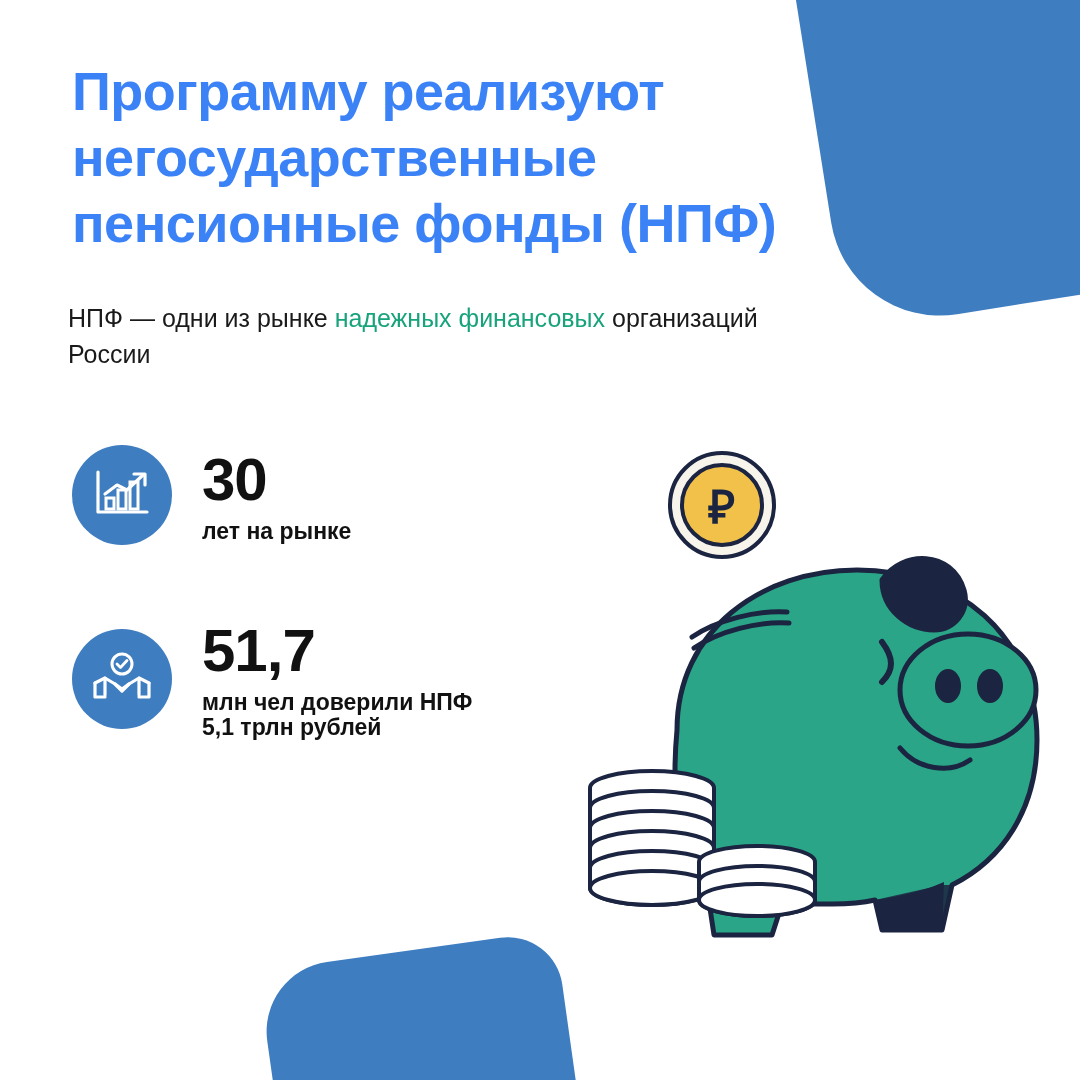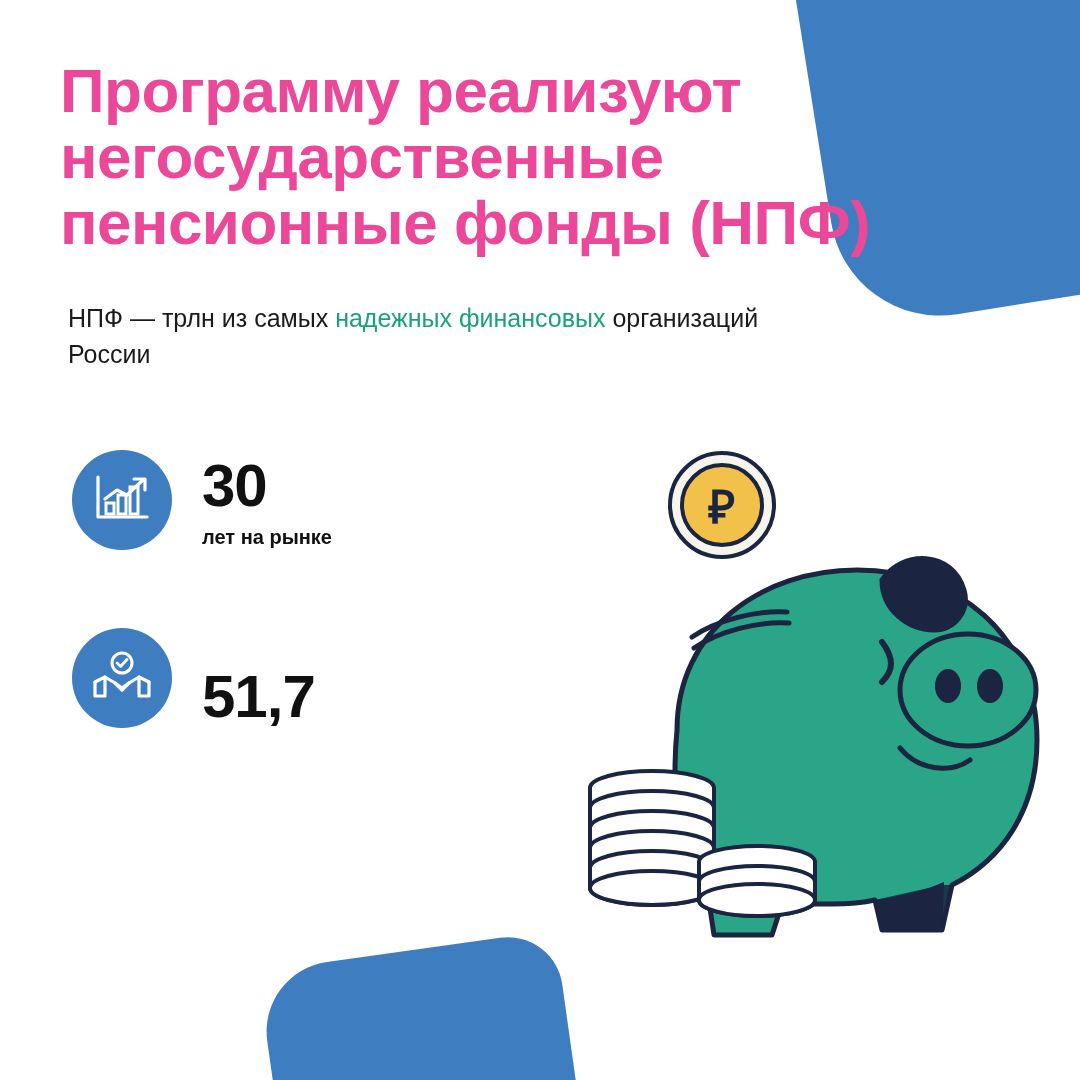--- a/index.html
+++ b/index.html
@@ -41,25 +41,25 @@
     height: 200px;
     background: #3E7DC0;
     border-top-left-radius: 70px;
     border-top-right-radius: 55px;
     transform: rotate(-8deg);
   }
 
   
   .headline {
     position: absolute;
-    left: 60px;
+    left: 72px;
     top: 58px;
     width: 830px;
-    color: #ec4899;
-    font-size: 62px;
+    color: #3b82f6;
+    font-size: 54px;
     line-height: 66px;
     font-weight: bold;
     letter-spacing: -0.5px;
     z-index: 5;
   }
 
   .subhead {
     position: absolute;
     left: 68px;
     top: 300px;
@@ -78,21 +78,21 @@
   .stats {
     position: absolute;
     left: 72px;
     top: 440px;
     width: 560px;
     z-index: 6;
   }
   .stat-row {
     position: relative;
     display: flex;
-    align-items: flex-end;
+    align-items: center;
     margin-bottom: 68px;
     min-height: 110px;
   }
   .stat-icon {
     width: 100px;
     height: 100px;
     border-radius: 50%;
     background: #3E7DC0;
     flex: 0 0 100px;
     display: flex;
@@ -104,21 +104,21 @@
     padding-top: 2px;
   }
   .stat-value {
     font-size: 60px;
     line-height: 62px;
     font-weight: bold;
     color: #111111;
     letter-spacing: -1px;
   }
   .stat-label {
-    font-size: 20px;
+    font-size: 23px;
     line-height: 25px;
     font-weight: bold;
     color: #111111;
     margin-top: 8px;
     white-space: pre-line;
   }
 
   
   .illustration {
     position: absolute;
@@ -133,21 +133,21 @@
 <body>
 
 <div class="canvas">
 
   <div class="shape-top-right"></div>
   <div class="shape-bottom-left"></div>
 
   <div class="headline">Программу реализуют негосударственные пенсионные фонды (НПФ)</div>
 
   <div class="subhead">
-    <span>НПФ — трлн из самых </span><span class="accent">надежных финансовых</span><span> организаций России</span>
+    <span>НПФ — одни из рынке </span><span class="accent">надежных финансовых</span><span> организаций России</span>
   </div>
 
   <div class="stats">
 
     <div class="stat-row">
       <div class="stat-icon">
         <svg width="58" height="54" viewBox="0 0 58 54" fill="none" aria-hidden="true">
           <path d="M5 4 V44 H54" stroke="#ffffff" stroke-width="3.2" stroke-linecap="round" stroke-linejoin="round"></path>
           <rect x="13" y="30" width="8" height="11" stroke="#ffffff" stroke-width="3" fill="none"></rect>
           <rect x="25" y="22" width="8" height="19" stroke="#ffffff" stroke-width="3" fill="none"></rect>
@@ -169,20 +169,22 @@
           <circle cx="31" cy="13" r="10" stroke="#ffffff" stroke-width="3" fill="none"></circle>
           <path d="M26 13 L29.5 16.5 L36 9.5" stroke="#ffffff" stroke-width="2.8" stroke-linecap="round" stroke-linejoin="round" fill="none"></path>
           <path d="M4 32 L14 27 L24 33 L31 38 L38 33 L48 27 L58 32" stroke="#ffffff" stroke-width="3.2" stroke-linecap="round" stroke-linejoin="round" fill="none"></path>
           <path d="M14 27 L14 44 M48 27 L48 44" stroke="#ffffff" stroke-width="3.2" stroke-linecap="round" fill="none"></path>
           <path d="M4 32 L4 46 H14 M58 32 L58 46 H48" stroke="#ffffff" stroke-width="3.2" stroke-linecap="round" stroke-linejoin="round" fill="none"></path>
           <path d="M24 33 L31 40 L38 33" stroke="#ffffff" stroke-width="3.2" stroke-linecap="round" stroke-linejoin="round" fill="none"></path>
         </svg>
       </div>
       <div class="stat-text">
         <div class="stat-value">51,7</div>
+        <div class="stat-label">млн чел доверили НПФ
+5,1 трлн рублей</div>
       </div>
     </div>
 
   </div>
 
   <div class="illustration">
     <svg width="480" height="540" viewBox="0 0 480 540" fill="none" aria-hidden="true">
 
       <g>
         <circle cx="140" cy="75" r="52" fill="#F7F4EC" stroke="#1B2440" stroke-width="4"></circle>

